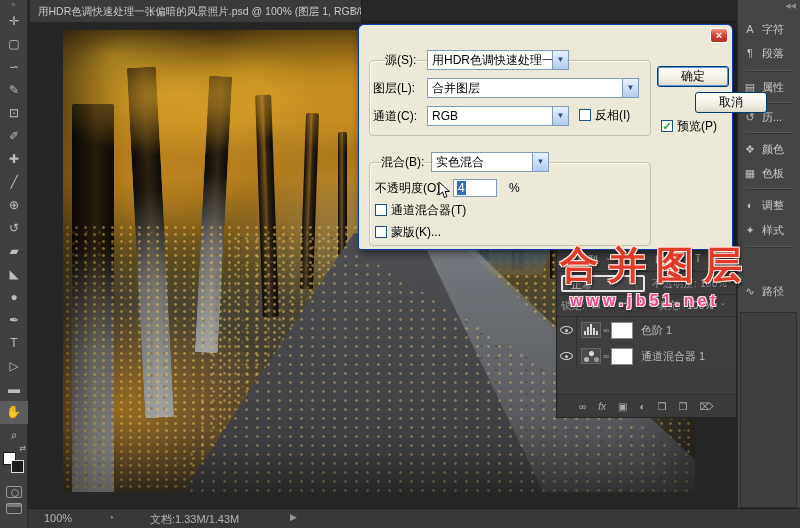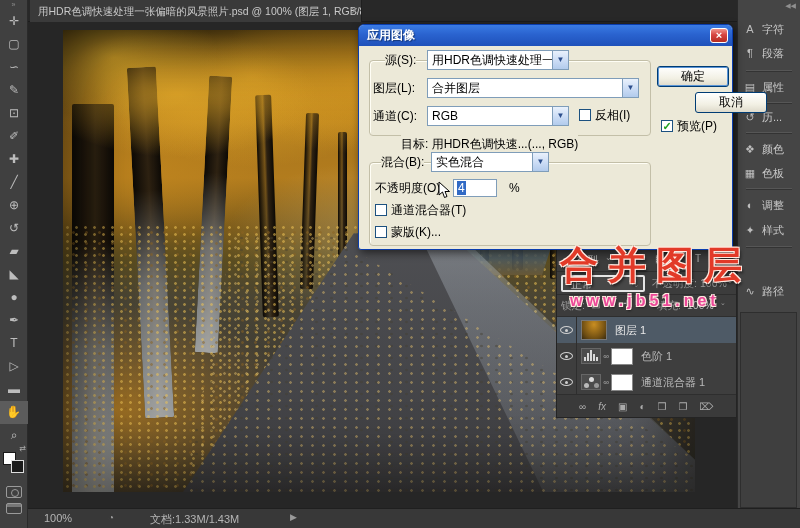--- a/index.html
+++ b/index.html
@@ -248,23 +248,20 @@
       <div class="speckle"></div>
       <div class="water"></div>
       <div class="road"></div>
       <div class="road-shine"></div>
       <div class="road-speckle"></div>
       <div class="vignette"></div>
     </div>
   </div>
 
   <div class="dialog">
-    <div class="dlg-title">
-      <span>应用图像</span>
-    </div>
     <div class="dlg-close">×</div>
     <div class="dlg-body">
       <div class="grp" style="left:8px; top:14px; width:282px; height:76px;"></div>
       <div class="dlbl" style="left:24px; top:4px;">源(S):</div>
       <div class="combo" style="left:66px; top:4px; width:142px;">
         <span>用HDR色调快速处理一张...</span>
         <span class="arrow">▼</span>
       </div>
       <div class="dlbl" style="left:12px; top:32px;">图层(L):</div>
       <div class="combo" style="left:66px; top:32px; width:212px;">
@@ -272,21 +269,20 @@
         <span class="arrow">▼</span>
       </div>
       <div class="dlbl" style="left:12px; top:60px;">通道(C):</div>
       <div class="combo" style="left:66px; top:60px; width:142px;">
         <span>RGB</span>
         <span class="arrow">▼</span>
       </div>
       <div class="cb" style="left:218px; top:63px;"></div>
       <div class="cblbl" style="left:234px; top:62px;">反相(I)</div>
 
-      <div class="dlbl" style="left:40px; top:88px;">目标: 用HDR色调快速...(..., RGB)</div>
 
       <div class="grp" style="left:8px; top:116px; width:282px; height:84px;"></div>
       <div class="dlbl" style="left:20px; top:106px;">混合(B):</div>
       <div class="combo" style="left:70px; top:106px; width:118px;">
         <span>实色混合</span>
         <span class="arrow">▼</span>
       </div>
       <div class="dlbl" style="left:14px; top:132px;">不透明度(O):</div>
       <div class="opacity-box" style="left:92px; top:133px;">
         <span class="sel">4</span>
@@ -324,27 +320,20 @@
     </div>
     <div class="lrow lock-row">
       <span class="dimtxt" style="left:4px; top:4px;">锁定:</span>
       <span class="lockic" style="left:34px;">▦</span>
       <span class="lockic" style="left:50px;">✎</span>
       <span class="lockic" style="left:66px;">✛</span>
       <span class="lockic" style="left:82px;">⌂</span>
       <span class="dimtxt" style="left:100px; top:4px;">填充:</span>
       <span class="dimtxt" style="left:130px; top:4px; color:#c4c4c4;">100%</span>
       <span class="dimtxt" style="left:163px; top:4px; font-size:7px;">⌄</span>
-    </div>
-    <div class="layer-item selected">
-      <div class="eyebox">
-          <span class="eye"></span>
-        </div>
-      <div class="thumb"></div>
-      <span class="lname">图层 1</span>
     </div>
     <div class="layer-item">
       <div class="eyebox">
           <span class="eye"></span>
         </div>
       <div class="adjic">
         <span class="lvbars">
             <i style="height:4px"></i>
             <i style="height:8px"></i>
             <i style="height:11px"></i>

